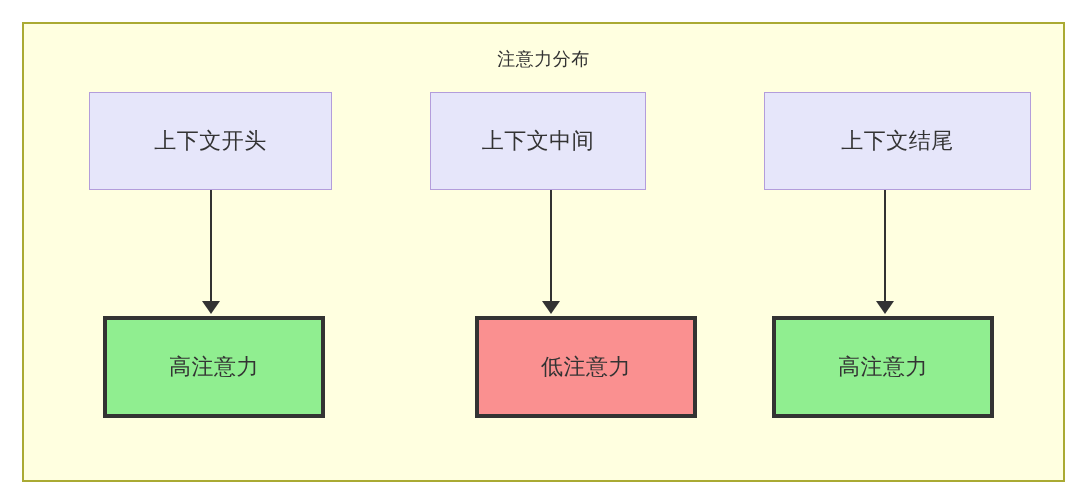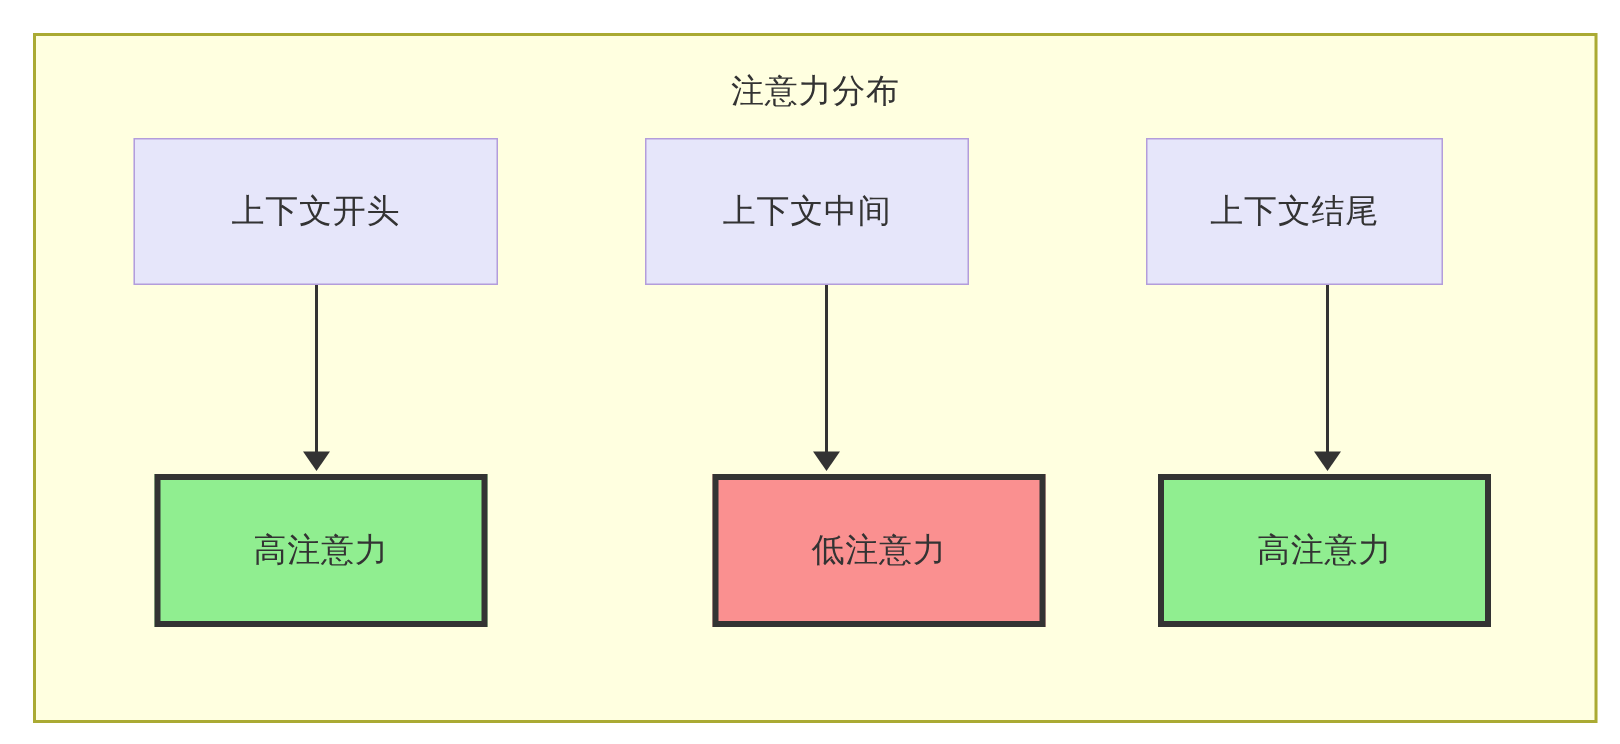--- a/index.html
+++ b/index.html
@@ -32,21 +32,21 @@
     border: 2px solid #aaaa33;
     box-sizing: border-box;
   }
 
   .subgraph-title {
     position: absolute;
     left: 0;
     top: 26px;
     width: 100%;
     text-align: center;
-    font-size: 22px;
+    font-size: 18px;
     color: #333333;
     line-height: 1;
     letter-spacing: 0.5px;
     white-space: nowrap;
   }
 
   
   .node {
     position: absolute;
     box-sizing: border-box;
@@ -82,21 +82,21 @@
 <body>
 
 <div id="canvas">
 
   <div class="subgraph" style="background: rgb(255, 255, 224); border-color: rgb(170, 170, 51);">
     <div class="subgraph-title">注意力分布</div>
   </div>
 
   <div class="node context" id="ctx-0" style="left: 89px; top: 92px; width: 243px; height: 98px; background: rgb(230, 230, 250); border-color: rgb(179, 157, 219);">上下文开头</div>
   <div class="node context" id="ctx-1" style="left: 430px; top: 92px; width: 216px; height: 98px; background: rgb(230, 230, 250); border-color: rgb(179, 157, 219);">上下文中间</div>
-  <div class="node context" id="ctx-2" style="left: 764px; top: 92px; width: 198px; height: 98px; background: rgb(230, 230, 250); border-color: rgb(179, 157, 219);">上下文结尾</div>
+  <div class="node context" id="ctx-2" style="left: 764px; top: 92px; width: 267px; height: 98px; background: rgb(230, 230, 250); border-color: rgb(179, 157, 219);">上下文结尾</div>
 
   <div class="node attn" id="attn-0" style="left: 103px; top: 316px; width: 222px; height: 102px; background: rgb(144, 238, 144); border-color: rgb(51, 51, 51);">高注意力</div>
   <div class="node attn" id="attn-1" style="left: 437px; top: 316px; width: 222px; height: 102px; background: rgb(250, 144, 144); border-color: rgb(51, 51, 51); margin-left: 38px;">低注意力</div>
   <div class="node attn" id="attn-2" style="left: 772px; top: 316px; width: 222px; height: 102px; background: rgb(144, 238, 144); border-color: rgb(51, 51, 51);">高注意力</div>
 
   <svg class="arrow-layer" id="arrow-layer" viewBox="0 0 1080 496" width="1080" height="496">
       <line x1="211" y1="190" x2="211" y2="302" stroke="#333333" stroke-width="2"></line>
       <polygon points="202,301 220,301 211,314" fill="#333333"></polygon>
       <line x1="551" y1="190" x2="551" y2="302" stroke="#333333" stroke-width="2"></line>
       <polygon points="542,301 560,301 551,314" fill="#333333"></polygon>

